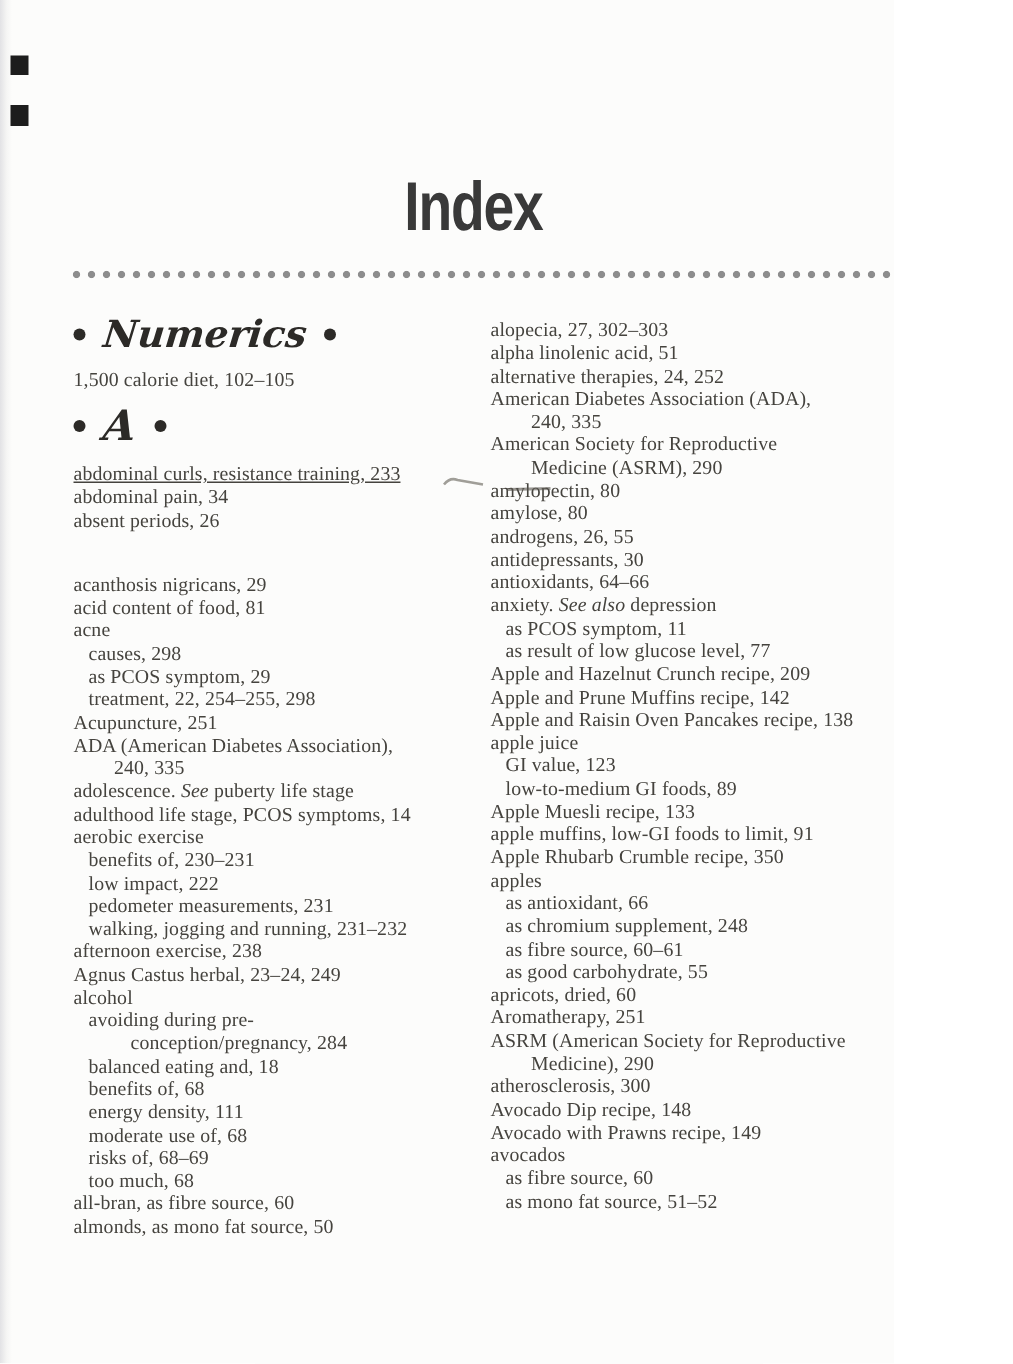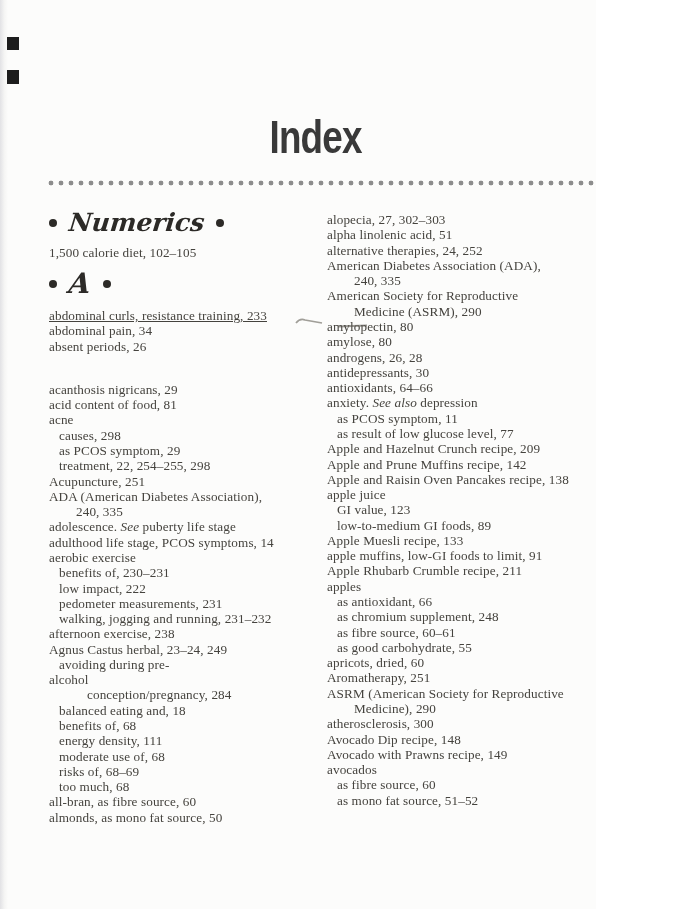--- a/index.html
+++ b/index.html
@@ -102,57 +102,57 @@
       <div class="iline" style="padding-left: 27px;"><span>240, 335</span></div>
       <div class="iline" style="padding-left: 0px;"><span>adolescence. </span><em>See</em><span> puberty life stage</span></div>
       <div class="iline" style="padding-left: 0px;"><span>adulthood life stage, PCOS symptoms, 14</span></div>
       <div class="iline" style="padding-left: 0px;"><span>aerobic exercise</span></div>
       <div class="iline" style="padding-left: 10px;"><span>benefits of, 230–231</span></div>
       <div class="iline" style="padding-left: 10px;"><span>low impact, 222</span></div>
       <div class="iline" style="padding-left: 10px;"><span>pedometer measurements, 231</span></div>
       <div class="iline" style="padding-left: 10px;"><span>walking, jogging and running, 231–232</span></div>
       <div class="iline" style="padding-left: 0px;"><span>afternoon exercise, 238</span></div>
       <div class="iline" style="padding-left: 0px;"><span>Agnus Castus herbal, 23–24, 249</span></div>
+      <div class="iline" style="padding-left: 0px;"><span>alcohol</span></div>
       <div class="iline" style="padding-left: 10px;"><span>avoiding during pre-</span></div>
-      <div class="iline" style="padding-left: 0px;"><span>alcohol</span></div>
       <div class="iline" style="padding-left: 38px;"><span>conception/pregnancy, 284</span></div>
       <div class="iline" style="padding-left: 10px;"><span>balanced eating and, 18</span></div>
       <div class="iline" style="padding-left: 10px;"><span>benefits of, 68</span></div>
       <div class="iline" style="padding-left: 10px;"><span>energy density, 111</span></div>
       <div class="iline" style="padding-left: 10px;"><span>moderate use of, 68</span></div>
       <div class="iline" style="padding-left: 10px;"><span>risks of, 68–69</span></div>
       <div class="iline" style="padding-left: 10px;"><span>too much, 68</span></div>
       <div class="iline" style="padding-left: 0px;"><span>all-bran, as fibre source, 60</span></div>
       <div class="iline" style="padding-left: 0px;"><span>almonds, as mono fat source, 50</span></div>
     </div>
   <div class="ilines" id="right-lines">
       <div class="iline" style="padding-left: 0px;"><span>alopecia, 27, 302–303</span></div>
       <div class="iline" style="padding-left: 0px;"><span>alpha linolenic acid, 51</span></div>
       <div class="iline" style="padding-left: 0px;"><span>alternative therapies, 24, 252</span></div>
       <div class="iline" style="padding-left: 0px;"><span>American Diabetes Association (ADA),</span></div>
       <div class="iline" style="padding-left: 27px;"><span>240, 335</span></div>
       <div class="iline" style="padding-left: 0px;"><span>American Society for Reproductive</span></div>
       <div class="iline" style="padding-left: 27px;"><span>Medicine (ASRM), 290</span></div>
       <div class="iline" style="padding-left: 0px;"><span>amylopectin, 80</span></div>
       <div class="iline" style="padding-left: 0px;"><span>amylose, 80</span></div>
-      <div class="iline" style="padding-left: 0px;"><span>androgens, 26, 28</span></div>
+      <div class="iline" style="padding-left: 0px;"><span>androgens, 26, 55</span></div>
       <div class="iline" style="padding-left: 0px;"><span>antidepressants, 30</span></div>
       <div class="iline" style="padding-left: 0px;"><span>antioxidants, 64–66</span></div>
       <div class="iline" style="padding-left: 0px;"><span>anxiety. </span><em>See also</em><span> depression</span></div>
       <div class="iline" style="padding-left: 10px;"><span>as PCOS symptom, 11</span></div>
       <div class="iline" style="padding-left: 10px;"><span>as result of low glucose level, 77</span></div>
       <div class="iline" style="padding-left: 0px;"><span>Apple and Hazelnut Crunch recipe, 209</span></div>
       <div class="iline" style="padding-left: 0px;"><span>Apple and Prune Muffins recipe, 142</span></div>
       <div class="iline" style="padding-left: 0px;"><span>Apple and Raisin Oven Pancakes recipe, 138</span></div>
       <div class="iline" style="padding-left: 0px;"><span>apple juice</span></div>
       <div class="iline" style="padding-left: 10px;"><span>GI value, 123</span></div>
       <div class="iline" style="padding-left: 10px;"><span>low-to-medium GI foods, 89</span></div>
       <div class="iline" style="padding-left: 0px;"><span>Apple Muesli recipe, 133</span></div>
       <div class="iline" style="padding-left: 0px;"><span>apple muffins, low-GI foods to limit, 91</span></div>
-      <div class="iline" style="padding-left: 0px;"><span>Apple Rhubarb Crumble recipe, 211</span></div>
+      <div class="iline" style="padding-left: 0px;"><span>Apple Rhubarb Crumble recipe, 350</span></div>
       <div class="iline" style="padding-left: 0px;"><span>apples</span></div>
       <div class="iline" style="padding-left: 10px;"><span>as antioxidant, 66</span></div>
       <div class="iline" style="padding-left: 10px;"><span>as chromium supplement, 248</span></div>
       <div class="iline" style="padding-left: 10px;"><span>as fibre source, 60–61</span></div>
       <div class="iline" style="padding-left: 10px;"><span>as good carbohydrate, 55</span></div>
       <div class="iline" style="padding-left: 0px;"><span>apricots, dried, 60</span></div>
       <div class="iline" style="padding-left: 0px;"><span>Aromatherapy, 251</span></div>
       <div class="iline" style="padding-left: 0px;"><span>ASRM (American Society for Reproductive</span></div>
       <div class="iline" style="padding-left: 27px;"><span>Medicine), 290</span></div>
       <div class="iline" style="padding-left: 0px;"><span>atherosclerosis, 300</span></div>

